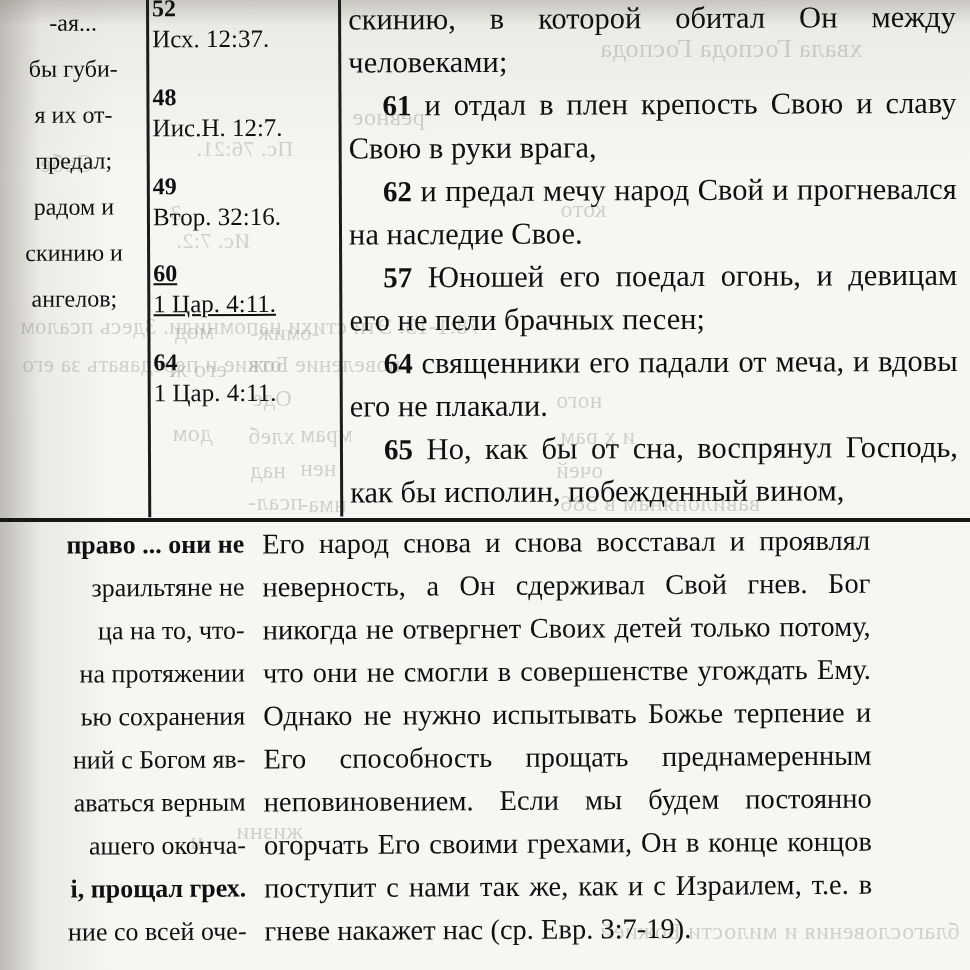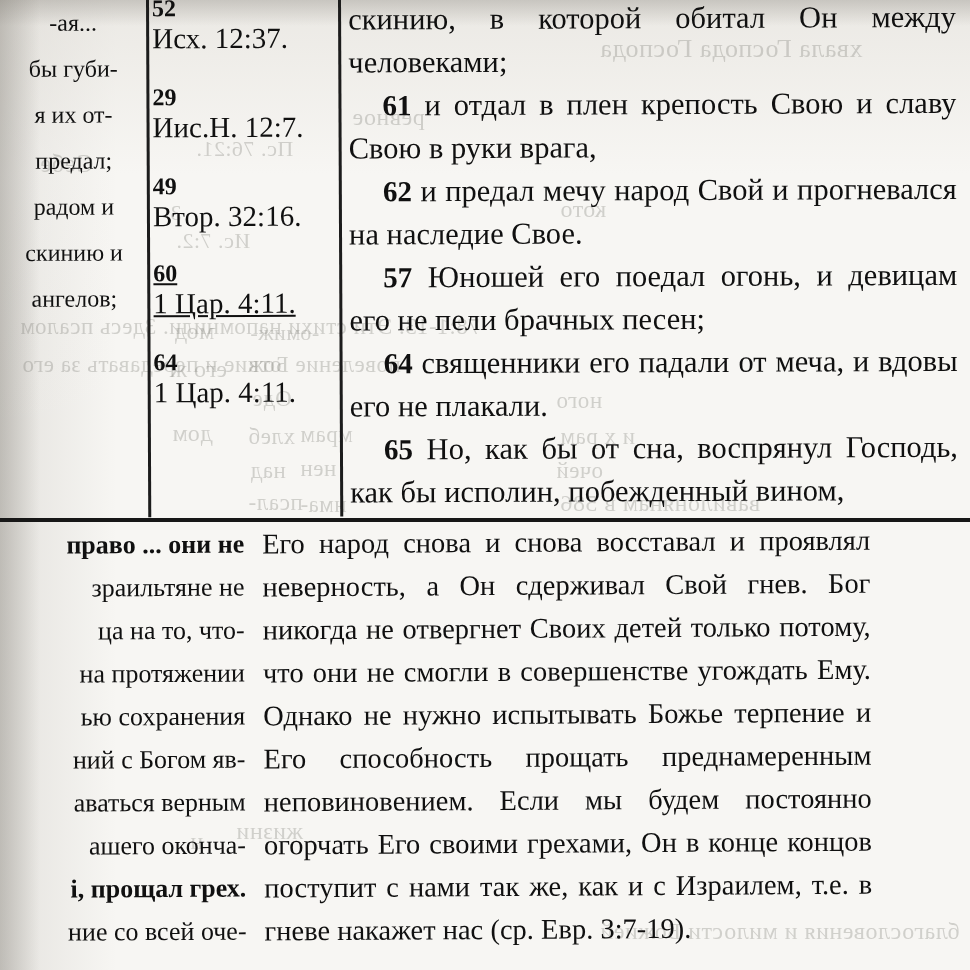--- a/index.html
+++ b/index.html
@@ -78,21 +78,21 @@
     height: 518px;
     overflow: hidden;
   }
   .ref-block { margin-bottom: 17px; }
   .ref-num {
     font-size: 24px;
     font-weight: bold;
     line-height: 30px;
   }
   .ref-txt {
-    font-size: 29px;
+    font-size: 25px;
     line-height: 31px;
     white-space: nowrap;
   }
   .ref-first { margin-top: -6px; }
 
   .col-verses {
     position: absolute;
     left: 348px; top: 0;
     width: 608px;
     height: 518px;
@@ -230,21 +230,21 @@
     </div>
 
     <div class="vrule r1"></div>
 
     <div class="col-refs">
       <div class="ref-block ref-first">
         <div class="ref-num">52</div>
         <div class="ref-txt">Исх. 12:37.</div>
       </div>
       <div class="ref-block" style="margin-top:28px;">
-        <div class="ref-num">29</div>
+        <div class="ref-num">48</div>
         <div class="ref-txt">Иис.Н. 12:7.</div>
       </div>
       <div class="ref-block" style="margin-top:28px;">
         <div class="ref-num">49</div>
         <div class="ref-txt">Втор. 32:16.</div>
       </div>
       <div class="ref-block" style="margin-top:26px;text-decoration:underline;">
         <div class="ref-num">60</div>
         <div class="ref-txt">1 Цар. 4:11.</div>
       </div>

